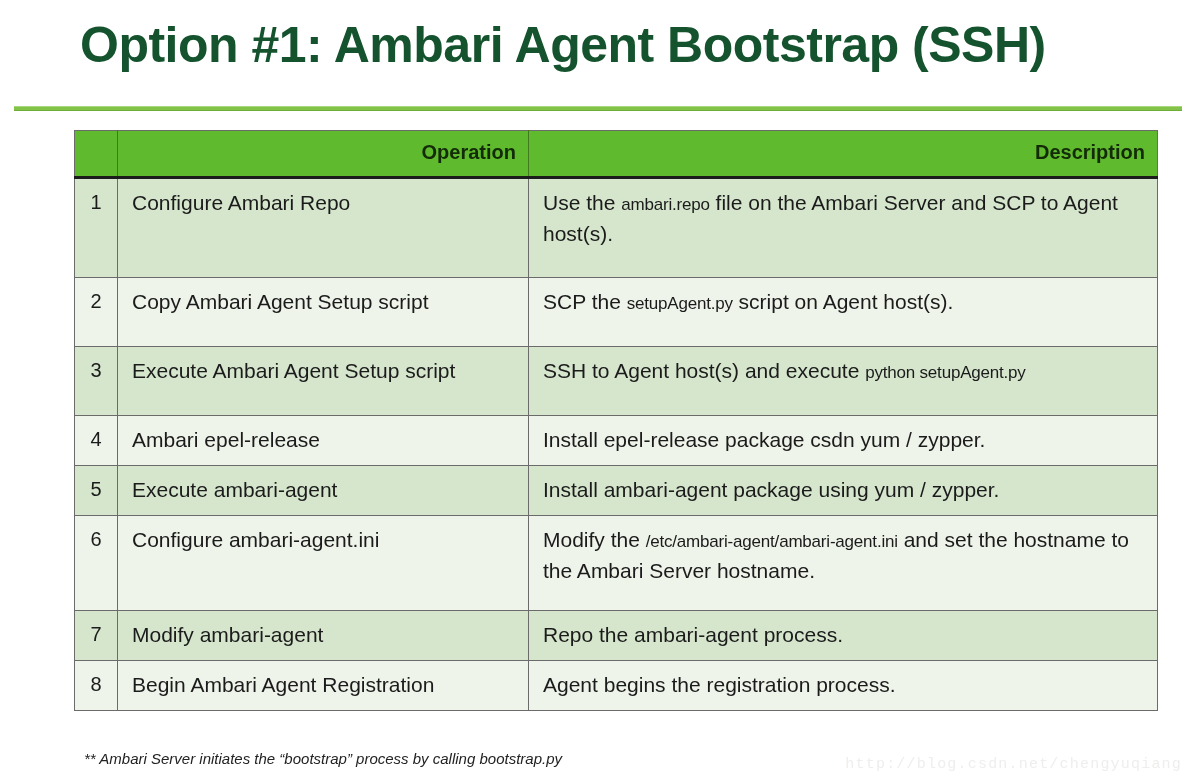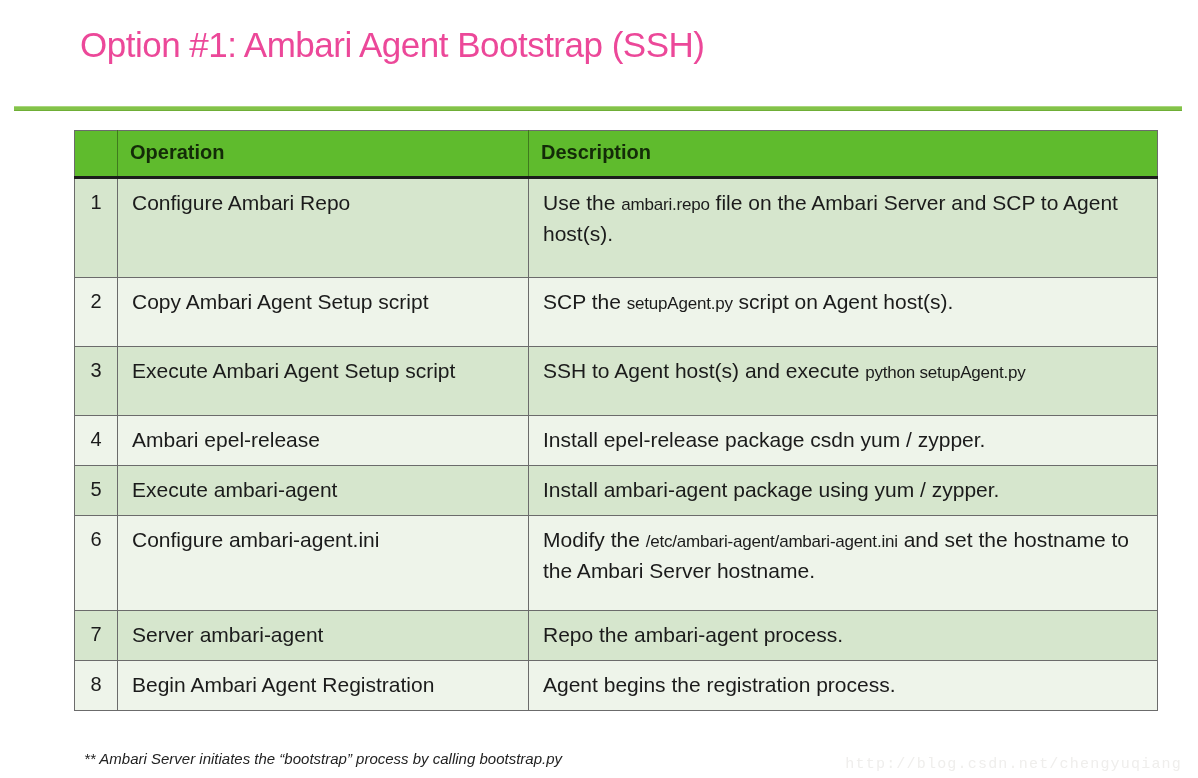--- a/index.html
+++ b/index.html
@@ -18,25 +18,25 @@
     -webkit-font-smoothing: antialiased;
   }
 
   
   .slide-title {
     position: absolute;
     left: 80px;
     top: 12px;
     width: 1090px;
     font-family: "Liberation Sans", sans-serif;
-    font-weight: normal;
-    font-size: 35px;
+    font-weight: bold;
+    font-size: 50px;
     line-height: 66px;
     letter-spacing: -0.5px;
-    color: #ec4899;
+    color: #14532d;
     white-space: nowrap;
   }
 
   
   .title-rule {
     position: absolute;
     left: 14px;
     top: 106px;
     width: 1168px;
     height: 5px;
@@ -61,21 +61,21 @@
   }
   table.ops col.c-num   { width: 43px; }
   table.ops col.c-op    { width: 411px; }
   table.ops col.c-desc  { width: 629px; }
 
   thead th {
     background: #5fbb2d;
     color: #132b08;
     font-size: 20px;
     font-weight: bold;
-    text-align: left;
+    text-align: right;
     padding: 10px 12px 12px 12px;
     height: 22px;
     vertical-align: middle;
     border-right: 1px solid #3f7a1e;
     border-bottom: 3px solid #1c1c1c;
     box-sizing: border-box;
   }
   thead th.num-head {
     padding-left: 0;
     padding-right: 0;
@@ -200,21 +200,21 @@
       </tr>
 
       <tr class="r6 shade-light">
         <td class="num">6</td>
         <td>Configure ambari-agent.ini</td>
         <td><span>Modify the </span><span class="code">/etc/ambari-agent/ambari-agent.ini</span><span> and set the hostname to the Ambari Server hostname.</span></td>
       </tr>
 
       <tr class="r7 shade-dark">
         <td class="num">7</td>
-        <td>Server ambari-agent</td>
+        <td>Modify ambari-agent</td>
         <td><span>Repo the ambari-agent process.</span><span class="code"></span><span></span></td>
       </tr>
 
       <tr class="r8 shade-light">
         <td class="num">8</td>
         <td>Begin Ambari Agent Registration</td>
         <td><span>Agent begins the registration process.</span><span class="code"></span><span></span></td>
       </tr>
 
     </tbody>

